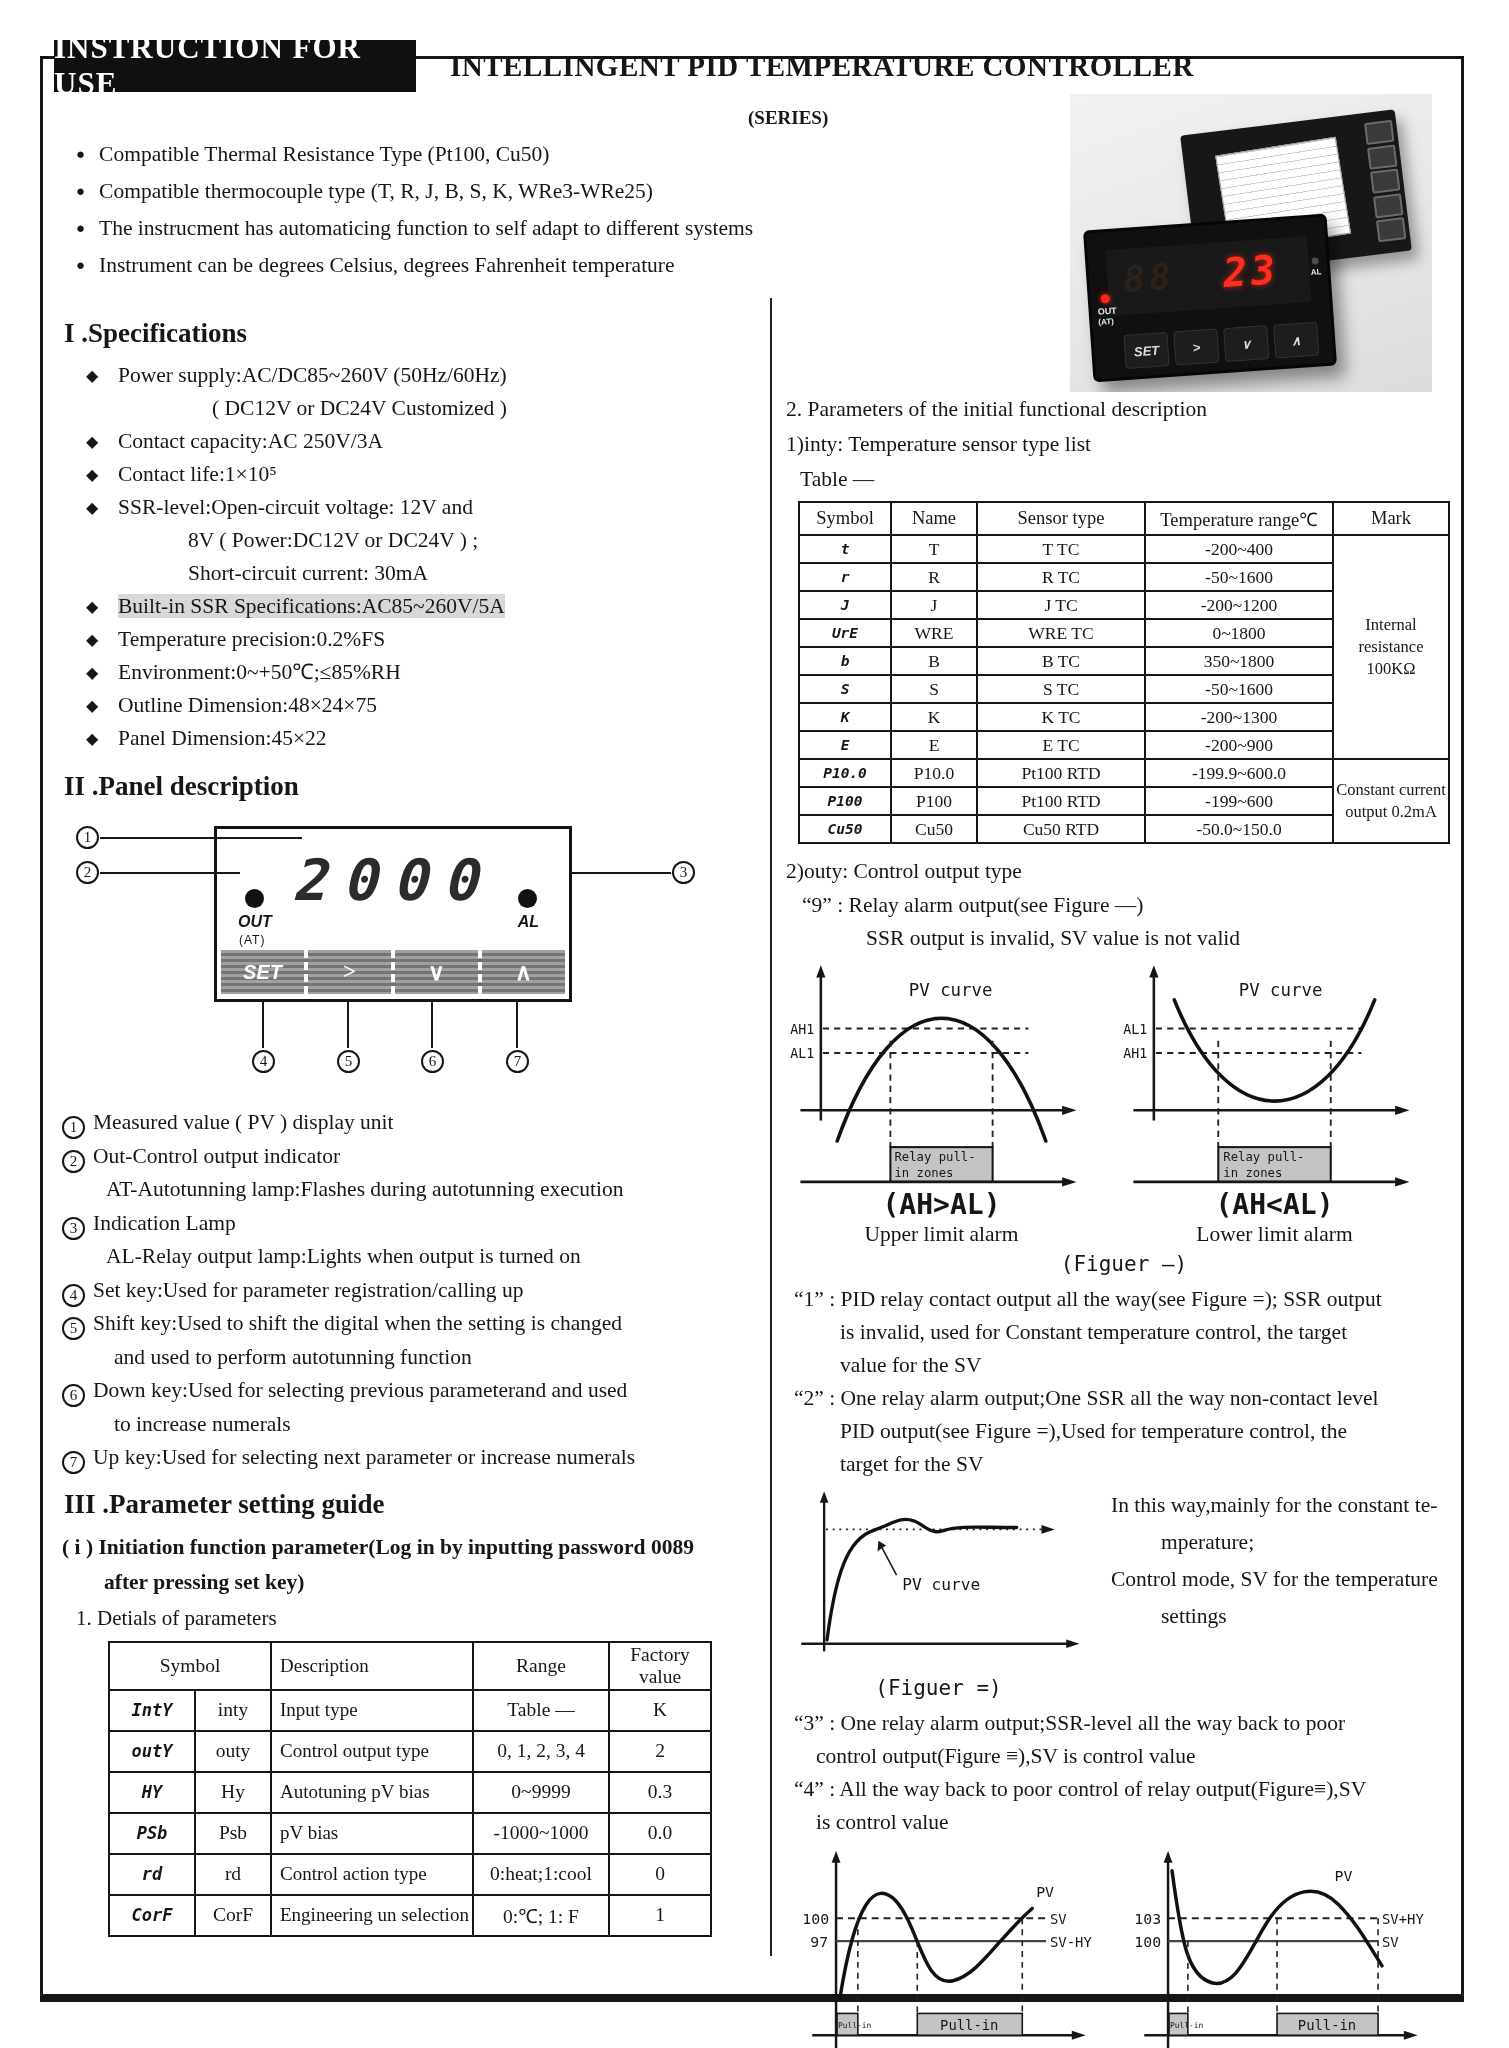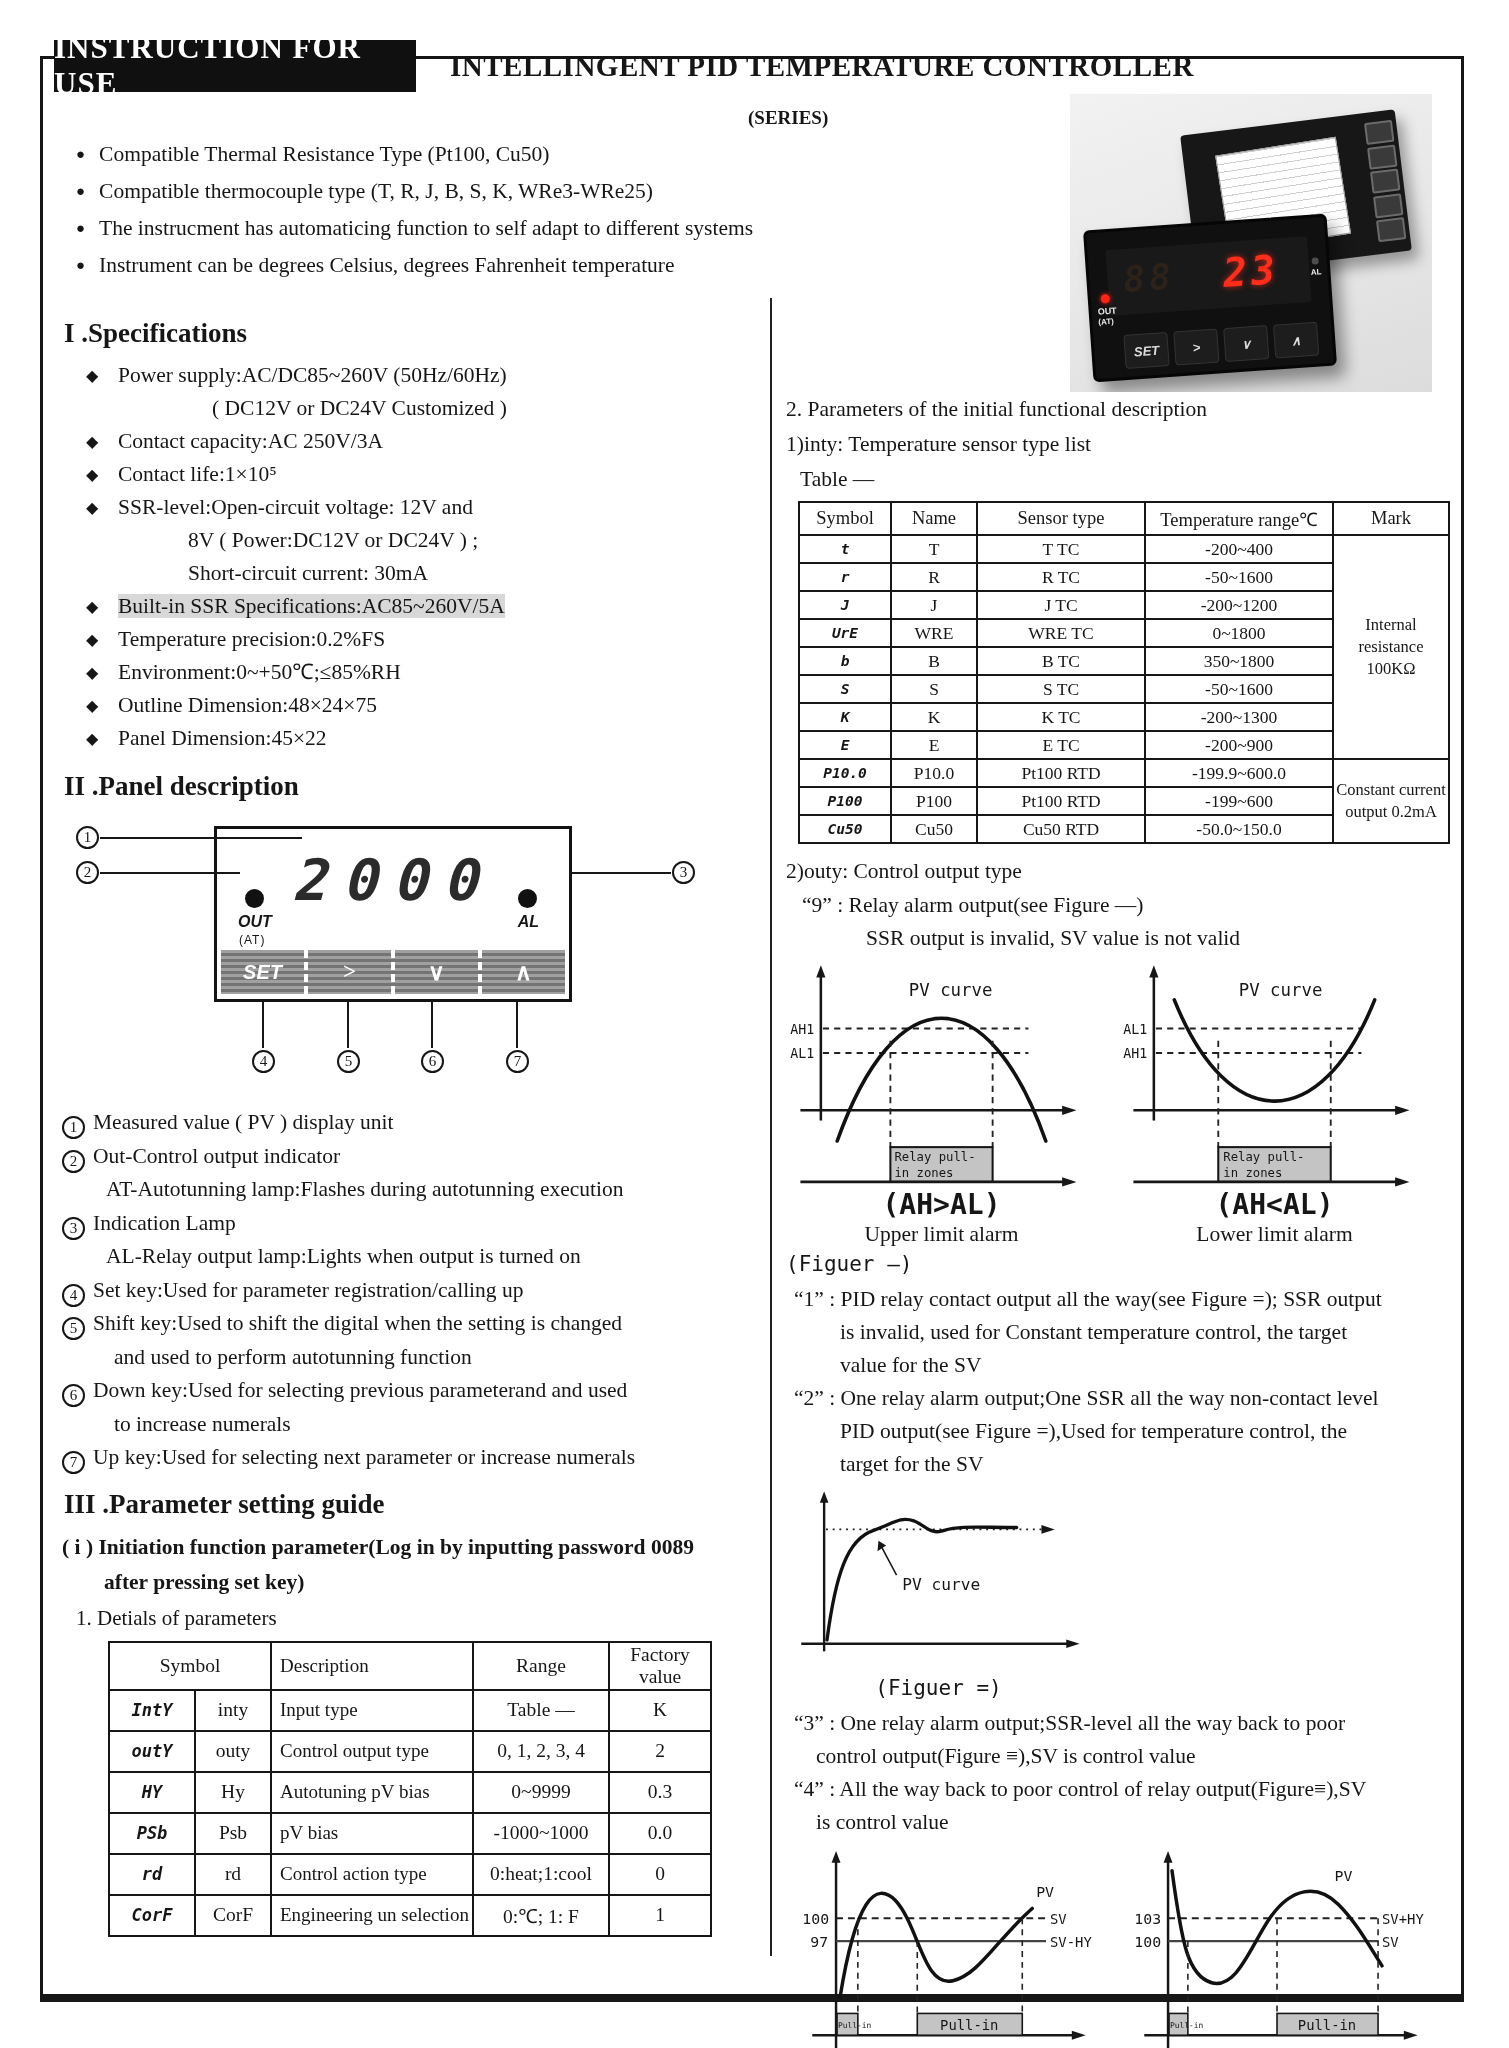--- a/index.html
+++ b/index.html
@@ -104,21 +104,21 @@
 
   .rline{font-size:21.5px;line-height:35px;}
   .mp{font-size:21.5px;line-height:33px;margin-left:8px;}
   .mpc{padding-left:46px;}
   .m0c{padding-left:64px;}
 
   .figrow{display:flex;gap:26px;padding-left:2px;margin-top:4px;}
   .figcol{width:307px;text-align:center;}
   .cond{font-family:"DejaVu Sans Mono",monospace;font-size:28px;font-weight:bold;line-height:28px;}
   .figname{font-size:21.5px;line-height:30px;}
-  .figcap{font-family:"DejaVu Sans Mono",monospace;font-size:21px;line-height:30px;margin:0 0 4px;}
+  .figcap{text-align:center;font-family:"DejaVu Sans Mono",monospace;font-size:21px;line-height:30px;margin:0 0 4px;}
   svg text{font-family:"DejaVu Sans Mono",monospace;fill:#161616;}
 
   .fig2row{display:flex;margin-top:6px;}
   .fig2note{margin-left:20px;width:350px;font-size:21.5px;line-height:37px;}
   .fn-ind{padding-left:50px;}
 </style>
 </head>
 <body>
 
 <div class="page">
@@ -460,20 +460,26 @@
           <line x1="16" y1="164" x2="296" y2="164" stroke="#161616" stroke-width="2.5"></line>
           <polygon points="308,164 294,159.5 294,168.5" fill="#161616"></polygon>
           <line x1="42" y1="44" x2="268" y2="44" stroke="#222" stroke-width="2" stroke-dasharray="2 5"></line>
           <polygon points="282,44 268,39.5 268,48.5" fill="#161616"></polygon>
           <path d="M43,160 C52,92 64,54 92,45 C112,38 120,30 134,35 C148,41 152,50 166,45 C182,40 202,42 242,42" fill="none" stroke="#111" stroke-width="3.5" stroke-linecap="round"></path>
           <line x1="116" y1="92" x2="99" y2="60" stroke="#161616" stroke-width="1.6"></line>
           <polygon points="97,56 96,67 105,61" fill="#161616"></polygon>
           <text x="122" y="108" font-size="17">PV curve</text>
         </svg>
         <div class="figcap">(Figuer =)</div>
+      </div>
+      <div class="fig2note">
+        <div>In this way,mainly for the constant te-</div>
+        <div class="fn-ind">mperature;</div>
+        <div>Control mode, SV for the temperature</div>
+        <div class="fn-ind">settings</div>
       </div>
     </div>
 
     <div class="mp">“3” : One relay alarm output;SSR-level all the way back to poor</div>
     <div class="mp" style="padding-left:22px;">control output(Figure ≡),SV is control value</div>
     <div class="mp">“4” : All the way back to poor control of relay output(Figure≡),SV</div>
     <div class="mp" style="padding-left:22px;">is control value</div>
 
     <div class="figrow" style="gap:34px;padding-left:12px;margin-top:10px;">
       <svg width="298" height="210" viewBox="0 0 300 212">

